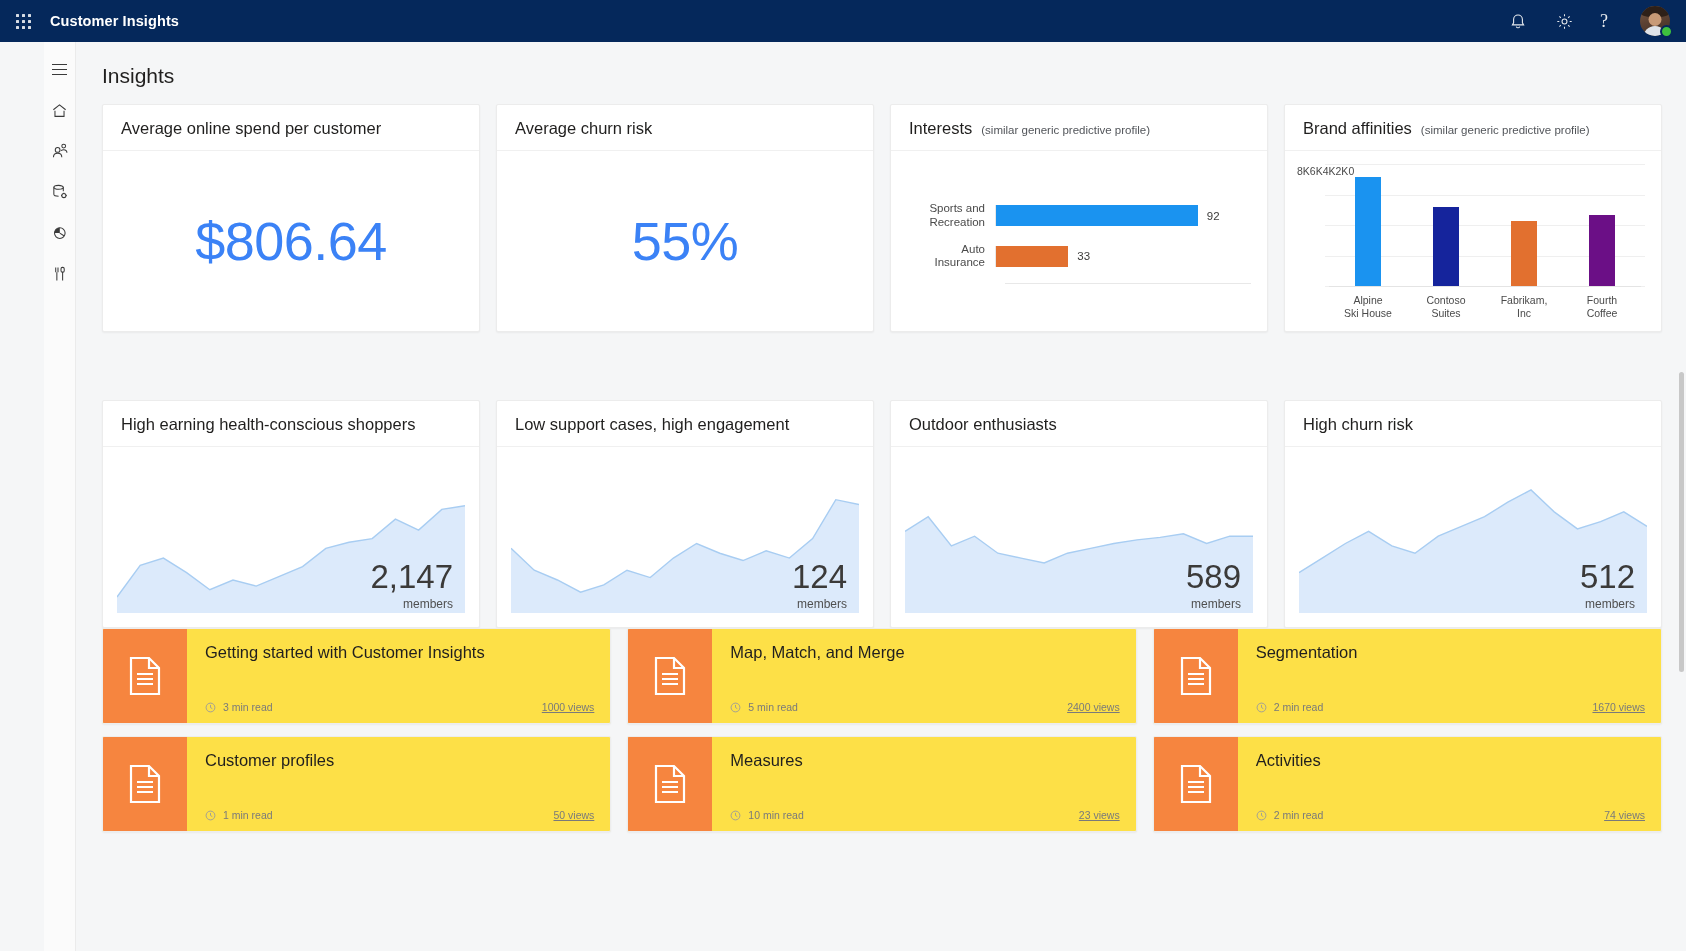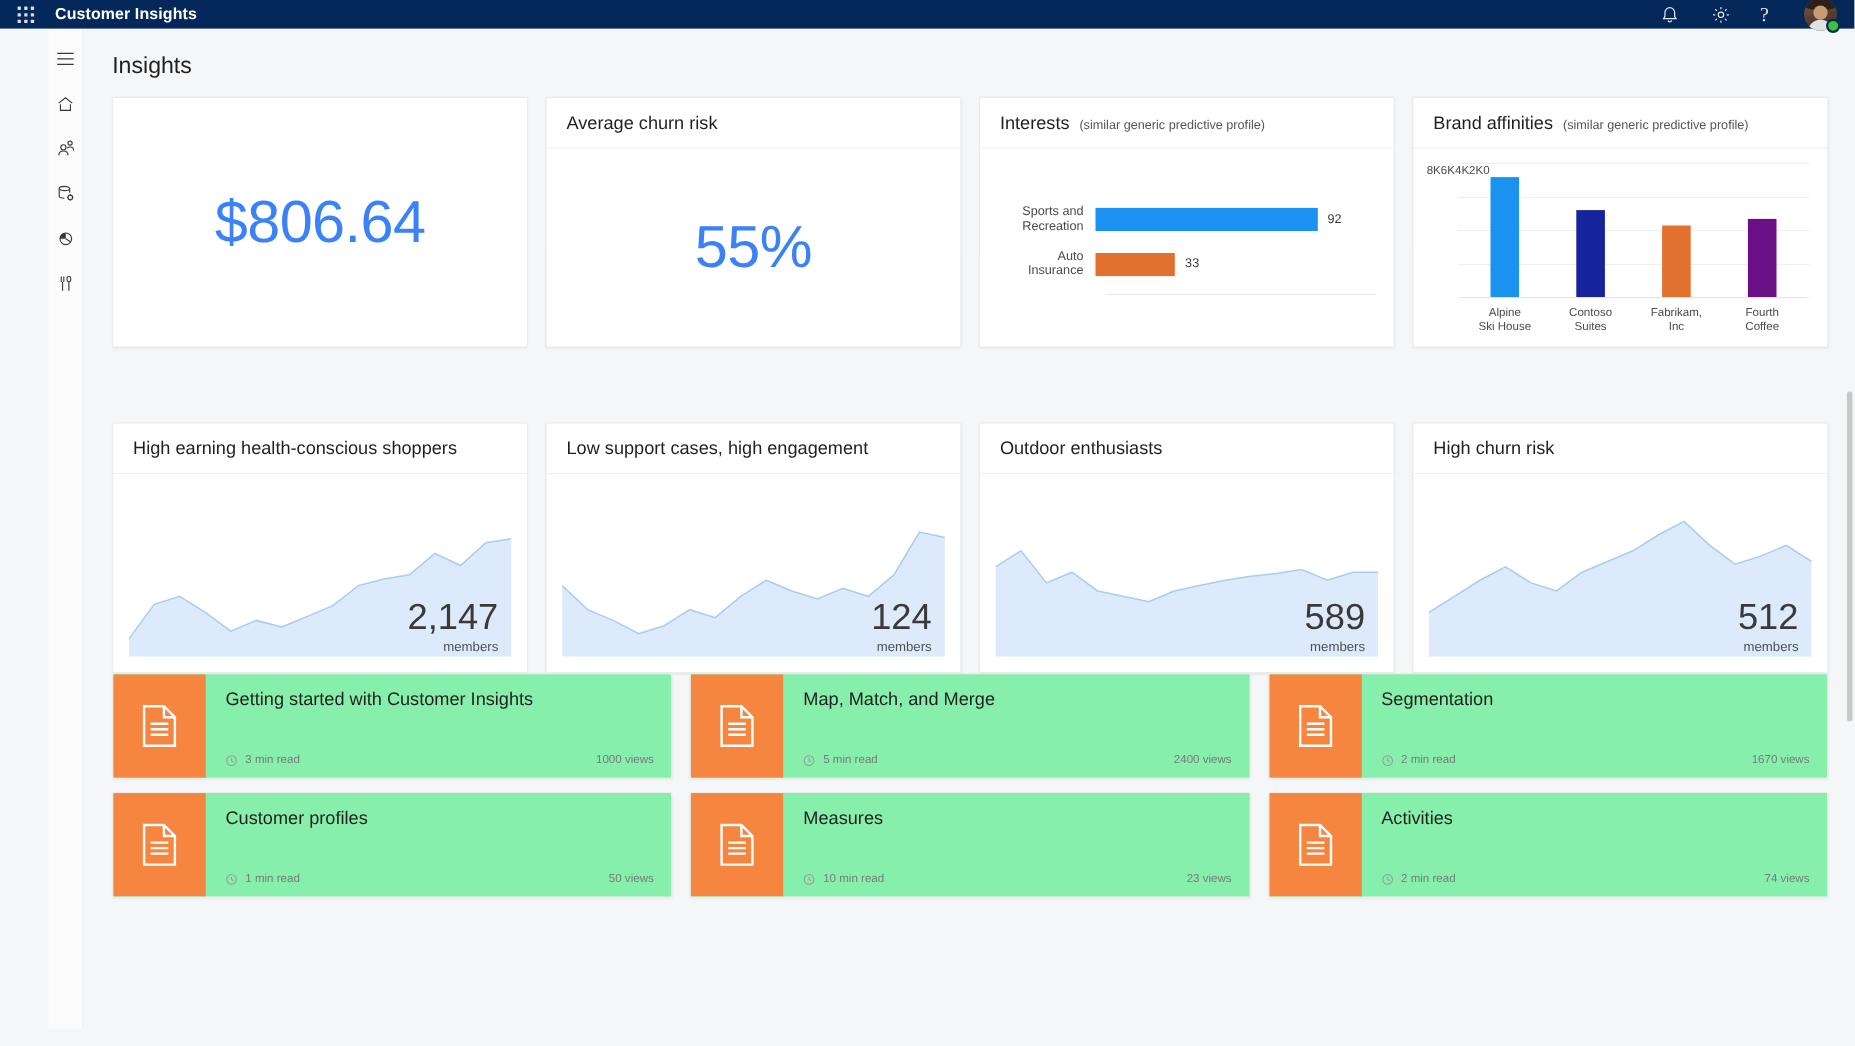--- a/index.html
+++ b/index.html
@@ -5,21 +5,21 @@
   * { box-sizing: border-box; margin: 0; padding: 0; }
   html, body {
     width: 1686px; height: 951px;
     background: #f5f6f7;
     font-family: "Liberation Sans", sans-serif;
     overflow: hidden;
   }
 
   
   .appbar {
-    height: 26px; background: #05285b;
+    height: 42px; background: #05285b;
     display: flex; align-items: center;
     padding: 0 16px 0 10px;
     position: relative; z-index: 20;
   }
   .waffle { width: 26px; height: 26px; display: flex; align-items: center; justify-content: center; cursor: pointer; }
   .waffle .grid { display: grid; grid-template-columns: repeat(3, 3px); grid-gap: 3px; }
   .waffle .grid i { width: 3px; height: 3px; background: #d8dde5; border-radius: 0.5px; display: block; }
   .app-title {
     color: #ffffff; font-size: 14.5px; font-weight: bold;
     margin-left: 14px; letter-spacing: .1px;
@@ -127,33 +127,33 @@
   .seg-svg { position: absolute; left: 14px; right: 14px; bottom: 14px; top: 10px; width: calc(100% - 28px); height: calc(100% - 24px); }
   .seg-nums { position: absolute; right: 26px; bottom: 16px; text-align: right; }
   .seg-count { font-size: 33px; font-weight: 300; color: #3b3a39; line-height: 1.05; }
   .seg-members { font-size: 12px; color: #4f4f4f; margin-top: 2px; }
 
   
   .section-title { font-size: 19px; color: #201f1e; margin: 26px 0 14px 0; }
   .tiles { display: flex; gap: 16px; flex-wrap: wrap; }
   .tile-col { display: flex; flex-direction: column; gap: 12px; flex: 1; }
   .tile {
-    background: #86efac; border: 1px solid #ededed; border-radius: 2px;
+    background: #fde047; border: 1px solid #ededed; border-radius: 2px;
     box-shadow: 0 1px 2px rgba(0,0,0,0.05);
     height: 96px; display: flex; cursor: pointer; overflow: hidden;
   }
   .tile-thumb {
     width: 84px; flex: 0 0 84px; background: #f6853f;
     display: flex; align-items: center; justify-content: center;
   }
   .tile-main { flex: 1; padding: 14px 16px 10px 18px; display: flex; flex-direction: column; }
   .tile-title { font-size: 16.5px; color: #201f1e; }
   .tile-meta { margin-top: auto; display: flex; align-items: center; font-size: 10.5px; color: #7a7a7a; }
   .tile-read { display: flex; align-items: center; gap: 7px; }
-  .tile-views { margin-left: auto; }
+  .tile-views { margin-left: auto; text-decoration: underline; }
 
   .scrollbar {
     position: absolute; right: 2px; top: 330px; width: 5px; height: 300px;
     background: #c8c8c8; border-radius: 3px;
   }
 </style>
 </head>
 <body>
 
 <div class="appbar">
@@ -245,20 +245,23 @@
   </div>
 
   <div class="content">
     <div class="content-inner">
 
       <div class="page-title">Insights</div>
 
       <div class="card-row kpi-row">
 
         <div class="card">
+          <div class="card-head">
+            <span class="ttl">Average online spend per customer</span>
+          </div>
           <div class="kpi-body">
             <span class="kpi-value">$806.64</span>
           </div>
         </div>
 
         <div class="card">
           <div class="card-head">
             <span class="ttl">Average churn risk</span>
           </div>
           <div class="kpi-body">

